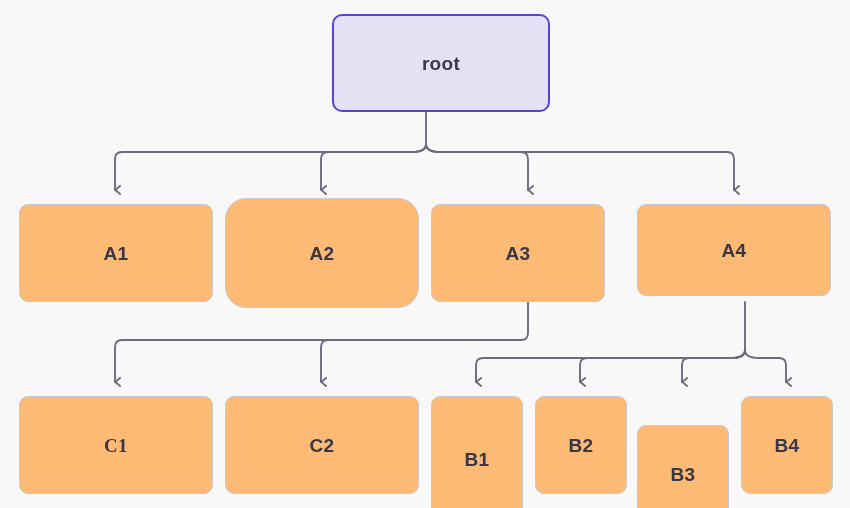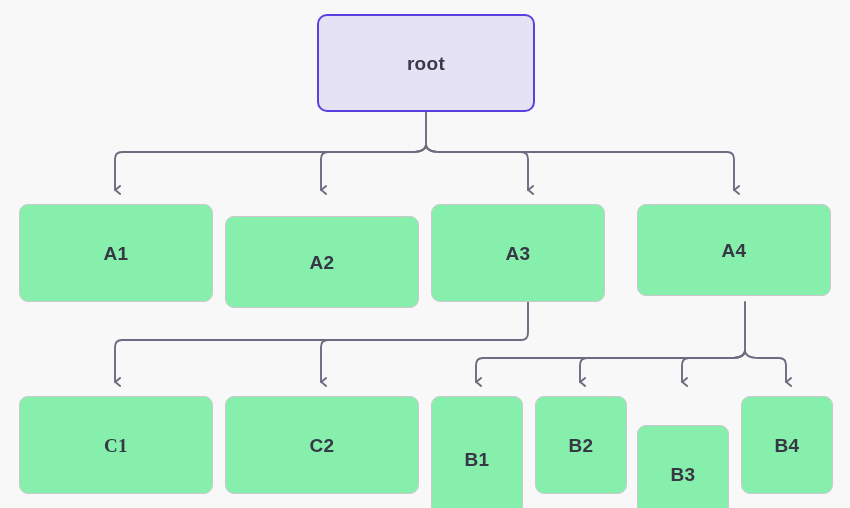--- a/index.html
+++ b/index.html
@@ -24,21 +24,21 @@
     height: 508px;
     pointer-events: none;
   }
   .node {
     position: absolute;
     box-sizing: border-box;
     display: flex;
     align-items: center;
     justify-content: center;
     border-radius: 9px;
-    background: #86efac;
+    background: #fdba74;
     border: 1.6px solid #c9c9cf;
     color: #373745;
     font-size: 19px;
     font-weight: bold;
     letter-spacing: 0.3px;
   }
   .node.root-node {
     background: #e6e2f5;
     border: 2.4px solid #5b3fe0;
     color: #3b3b48;
@@ -84,29 +84,29 @@
       <path d="M745,350 C745,357 738,358 731,358 L483,358 Q476,358 476,365 L476,382" marker-end="url(#arrowhead)"></path>
 
       <path d="M745,350 C745,357 738,358 731,358 L587,358 Q580,358 580,365 L580,382" marker-end="url(#arrowhead)"></path>
 
       <path d="M745,350 C745,357 738,358 731,358 L689,358 Q682,358 682,365 L682,382" marker-end="url(#arrowhead)"></path>
 
       <path d="M745,350 C745,357 752,358 759,358 L779,358 Q786,358 786,365 L786,382" marker-end="url(#arrowhead)"></path>
     </g>
   </svg>
 
-  <div class="node root-node" style="left: 317px; top: 14px; width: 218px; height: 98px;">
+  <div class="node root-node" style="left: 332px; top: 14px; width: 218px; height: 98px;">
     <span class="node-label">root</span>
   </div>
 
   <div class="node" style="left: 19px; top: 204px; width: 194px; height: 98px;">
     <span class="node-label">A1</span>
   </div>
 
-  <div class="node" style="left: 225px; top: 216px; width: 194px; height: 92px;">
+  <div class="node" style="left: 225px; top: 198px; width: 194px; height: 110px; border-radius: 21px;">
     <span class="node-label">A2</span>
   </div>
 
   <div class="node" style="left: 431px; top: 204px; width: 174px; height: 98px;">
     <span class="node-label">A3</span>
   </div>
 
   <div class="node" style="left: 637px; top: 204px; width: 194px; height: 92px;">
     <span class="node-label">A4</span>
   </div>

